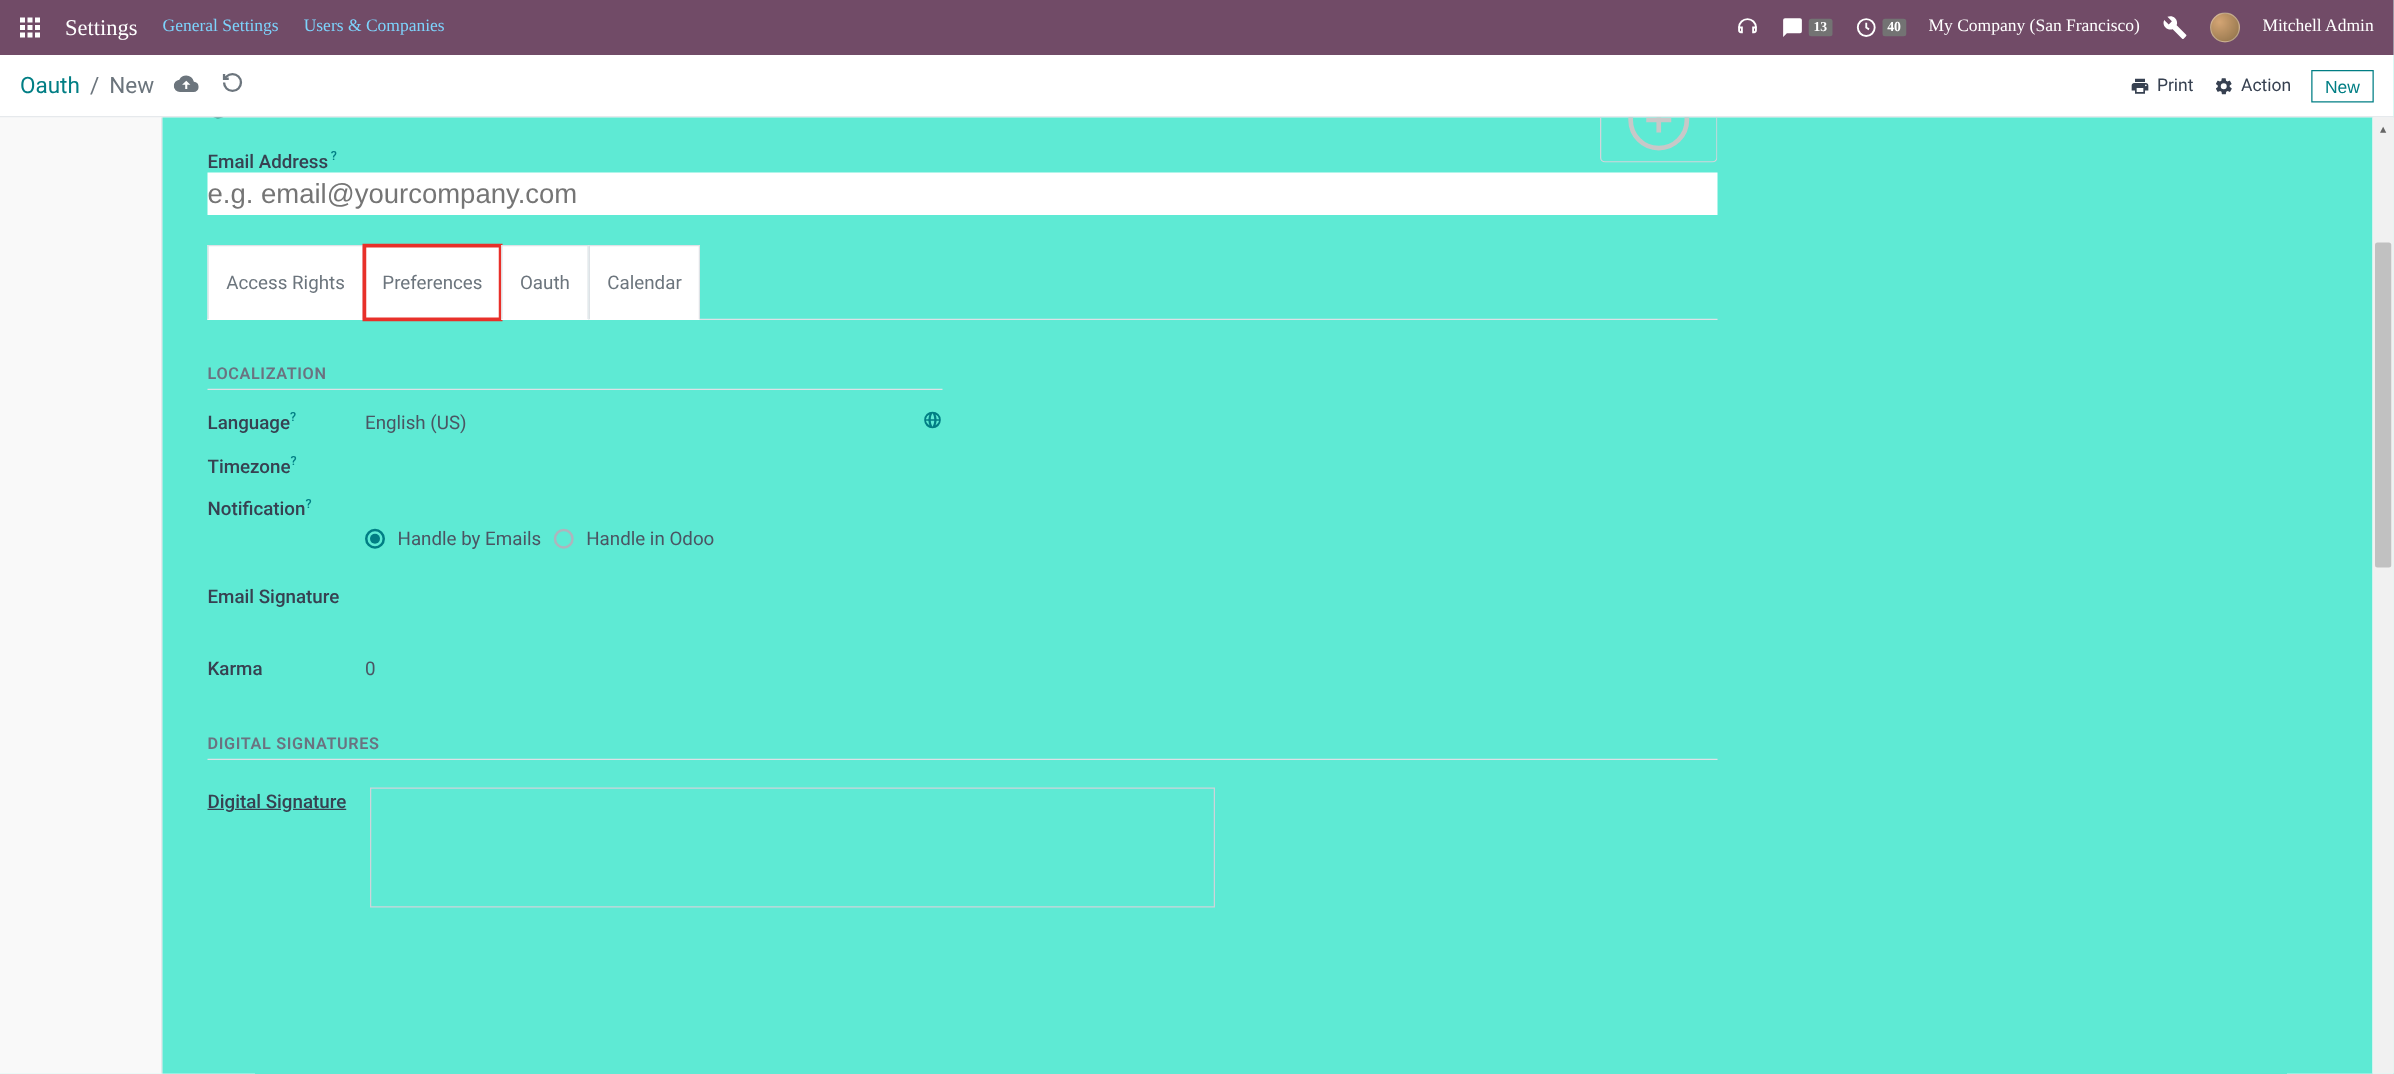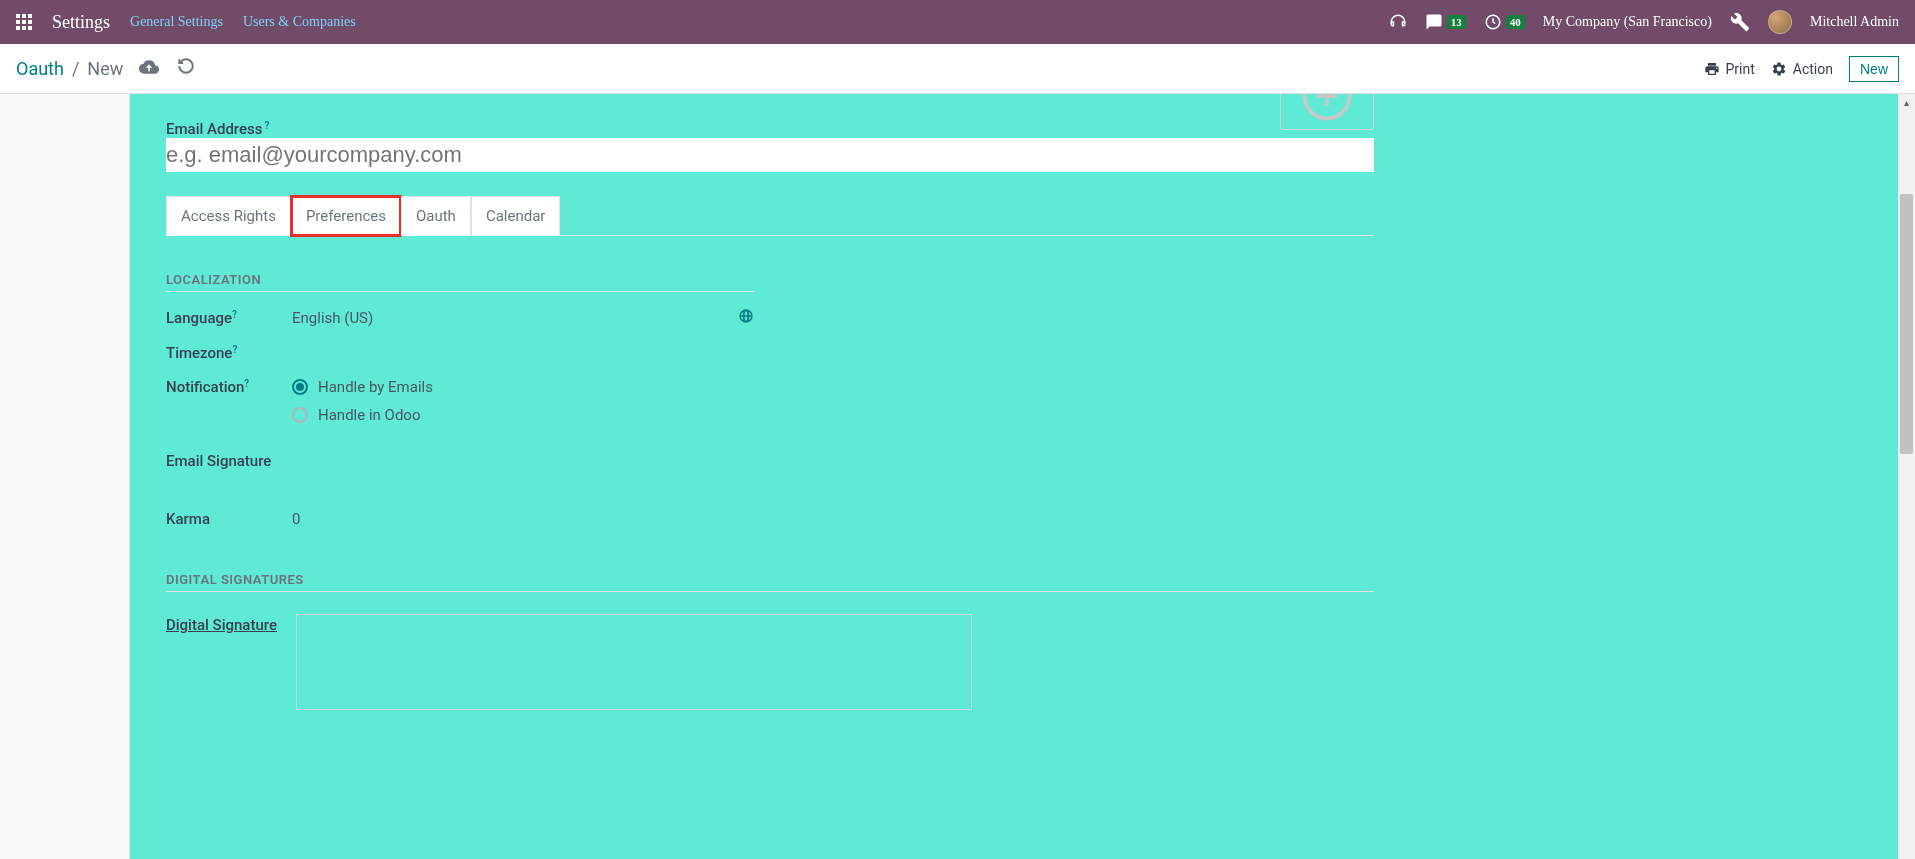--- a/index.html
+++ b/index.html
@@ -7,21 +7,21 @@
 
 
 .topnav { background: #714b67; height: 44px; display: flex; align-items: center; color: #fff; padding: 4px 16px; gap: 20px; font-family: Liberation Serif, serif; }
 .topnav-left { display: flex; align-items: center; gap: 20px; }
 .apps-icon { display: grid; grid-template-columns: repeat(3, 4px); grid-template-rows: repeat(3, 4px); gap: 2px; cursor: pointer; }
 .apps-icon span { background: #fff; width: 4px; height: 4px; }
 .brand { font-size: 18px; font-weight: 500; color: #fff; }
 .nav-link { color: #7dd3fc; font-size: 14px; cursor: pointer; }
 .topnav-right { margin-left: auto; display: flex; align-items: center; gap: 18px; }
 .icon-btn { cursor: pointer; display: flex; align-items: center; gap: 4px; fill: #fff; color: #fff; position: relative; }
-.badge { background: #15803d; color: #fff; font-size: 11px; padding: 1px 4px; border-radius: 2px; font-weight: 600; }
+.badge { background: #737373; color: #fff; font-size: 11px; padding: 1px 4px; border-radius: 2px; font-weight: 600; }
 .company-name { color: #fff; font-size: 14px; cursor: pointer; }
 .avatar { width: 24px; height: 24px; border-radius: 50%; background: radial-gradient(circle at 30% 30%, #d4a574, #8b6f47); border: 1px solid rgba(255,255,255,0.3); }
 .user-name { color: #fff; font-size: 14px; cursor: pointer; }
 
 
 .control-panel { height: 50px; border-bottom: 1px solid #dee2e6; display: flex; align-items: center; padding: 0 16px; }
 .breadcrumb { display: flex; align-items: center; gap: 8px; font-size: 18px; }
 .breadcrumb a { color: #017e84; text-decoration: none; cursor: pointer; }
 .breadcrumb .sep { color: #6c757d; }
 .breadcrumb .current { color: #6c757d; }
@@ -44,32 +44,32 @@
 .partial-name-inner { margin-top: -36px; letter-spacing: -1px; color: #1f2937;}
 .field-label { font-size: 15px; color: #374151; font-weight: 500; display: inline-flex; align-items: flex-start; gap: 2px; }
 .help-q { color: #017e84; font-size: 10px; vertical-align: super; cursor: pointer; }
 .email-input { font-size: 22px; color: #9ca3af; border: none; outline: none; width: 100%; padding: 4px 0; }
 
 .image-box { position: absolute; right: 0; top: -8px; width: 94px; height: 44px; border: 1px solid #d1d5db; border-radius: 0 0 4px 4px; border-top: none; display:flex; align-items:flex-start; justify-content:center; overflow:hidden; cursor:pointer;}
 .image-box svg { margin-top: -20px; }
 
 
 .tabs { display: flex; margin-top: 24px; border-bottom: 1px solid #dee2e6; }
-.tab { padding: 10px 14px; border: 1px solid transparent; border-bottom: none; color: #6c757d; font-size: 15px; cursor: pointer; background: #fff; }
+.tab { padding: 20px 14px; border: 1px solid transparent; border-bottom: none; color: #6c757d; font-size: 15px; cursor: pointer; background: #fff; }
 .tab.with-border { border: 1px solid #dee2e6; border-bottom: 1px solid #fff; margin-bottom: -1px; }
 .tab.highlighted { outline: 3px solid #e8302a; outline-offset: -2px; }
 
 
 .section-title { font-size: 13px; font-weight: 600; color: #6b7280; letter-spacing: 0.5px; margin-top: 36px; padding-bottom: 4px; border-bottom: 1px solid #dee2e6; max-width: 588px; text-transform: uppercase;}
 .form-row { display: flex; align-items: center; margin-top: 16px; max-width: 588px; }
 .form-row .lbl { width: 126px; font-size: 15px; color: #374151; font-weight: 500; display:flex; align-items:flex-start;}
 .form-row .val { flex: 1; font-size: 15px; color: #4b5563; display:flex; align-items:center;}
 .globe-icon { margin-left: auto; color: #017e84; cursor: pointer; }
 .caret-warn { margin-left: auto; display:flex; gap:8px; align-items:center; color:#374151;}
-.radio-group { display: flex; flex-direction: column; gap: 10px; }
+.radio-group { display: flex; flex-direction: row; gap: 10px; margin-top: 24px; }
 .radio-item { display: flex; align-items: center; gap: 10px; cursor: pointer; }
 .radio-outer { width: 16px; height: 16px; border: 2px solid #017e84; border-radius: 50%; display:flex; align-items:center; justify-content:center; }
 .radio-outer.unchecked { border-color: #adb5bd; }
 .radio-inner { width: 8px; height: 8px; background: #017e84; border-radius: 50%; }
 .radio-label { font-size: 15px; color: #4b5563; }
 
 .signature-box { width: 676px; height: 96px; border: 1px solid #ced4da; margin-top: 2px; cursor: pointer;}
 
 .form-row-sig { display: flex; margin-top: 20px; }
 .form-row-sig .lbl { width: 130px; font-size: 15px; color: #374151; font-weight: 500; padding-top:4px;text-decoration:underline;}

